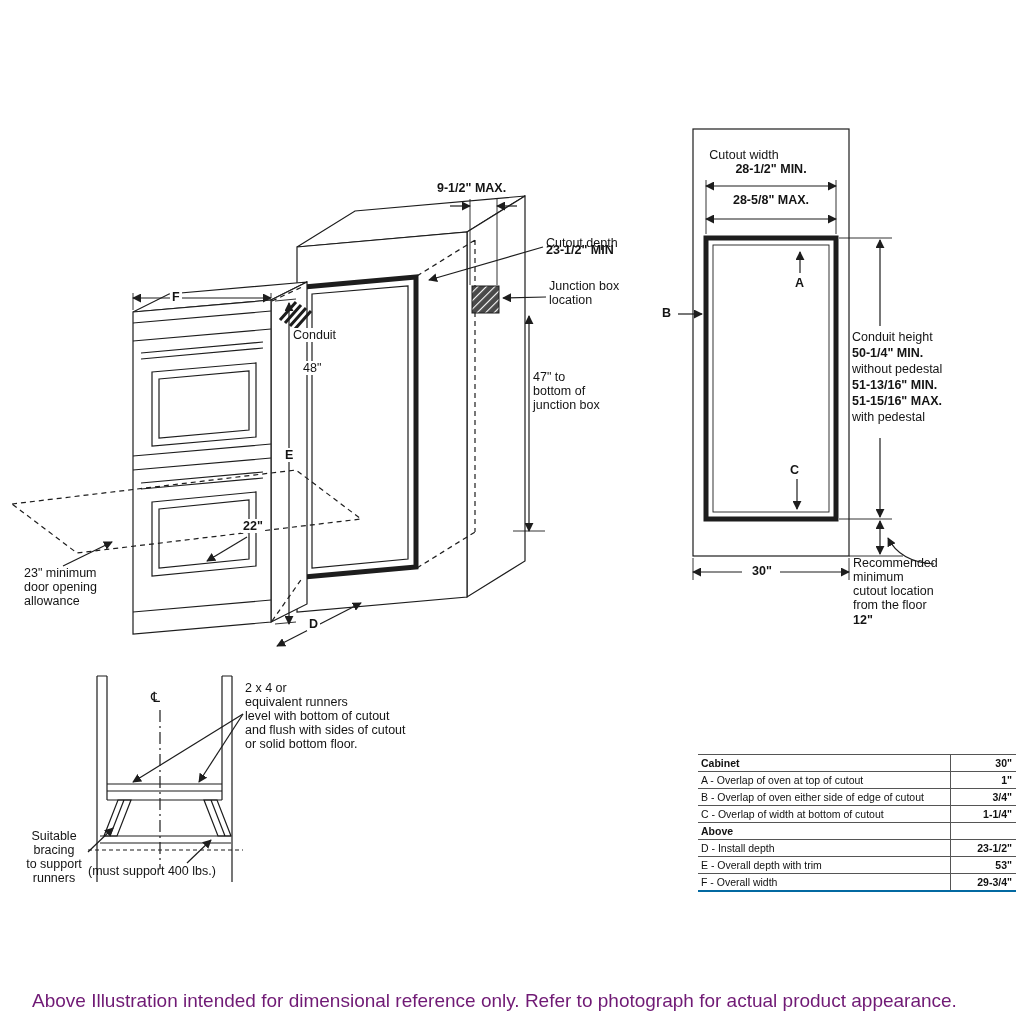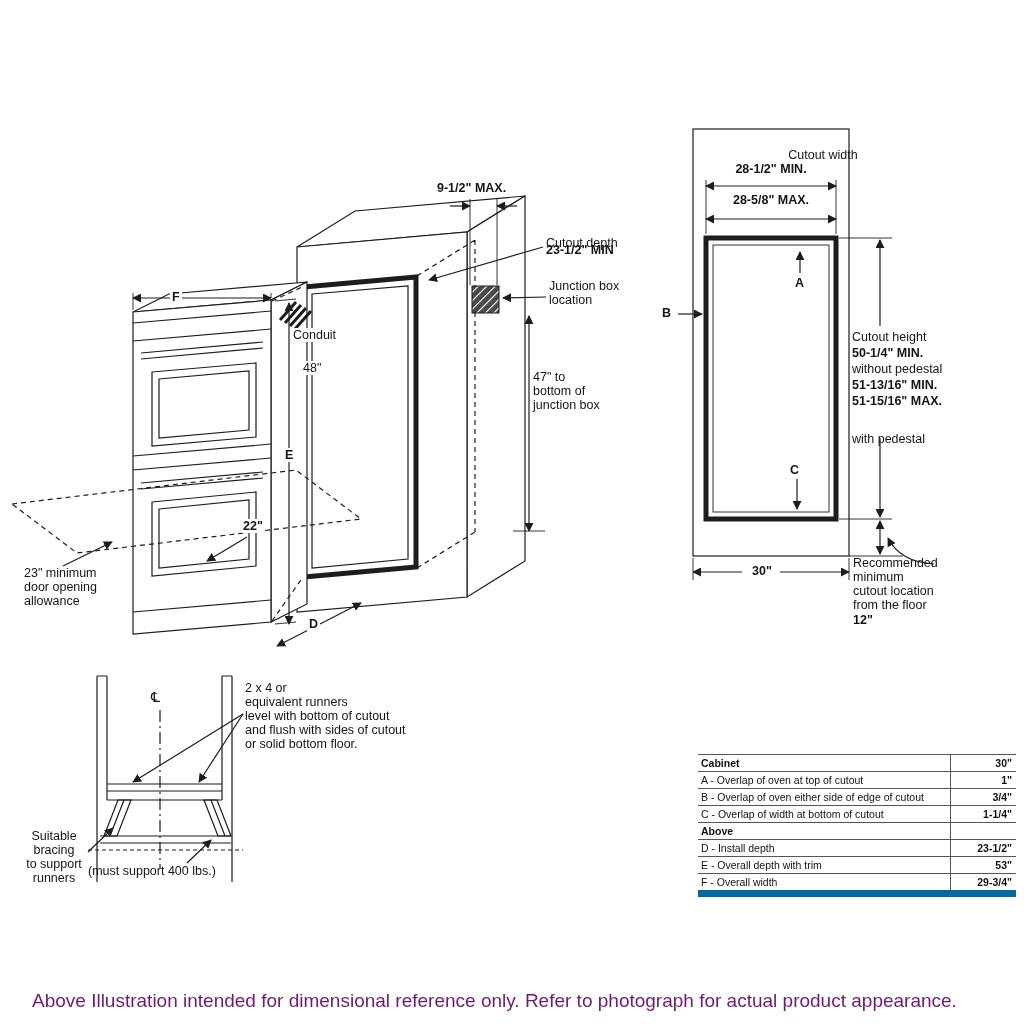--- a/index.html
+++ b/index.html
@@ -14,21 +14,21 @@
   .dash2{stroke-dasharray:4 3;}
   .cl{stroke-dasharray:12 4 2 4;}
   .lbl{position:absolute;font-family:"Liberation Sans",sans-serif;font-size:12.5px;
        line-height:14px;color:#141414;white-space:pre-line;}
   .b{font-weight:bold;}
   .bg{background:#fff;padding:0 2px;}
   .ctr{text-align:center;}
   .spec{position:absolute;left:698px;top:754px;width:318px;border-collapse:collapse;
         font-family:"Liberation Sans",sans-serif;font-size:10.5px;line-height:12px;color:#111;}
   .spec td{border-top:1px solid #555;padding:2px 4px 2px 3px;}
-  .spec tr:last-child td{border-bottom:7px solid #0369a1;}
+  .spec tr:last-child td{border-bottom:2px solid #0369a1;}
   .spec td.val{text-align:right;font-weight:bold;width:58px;border-left:1px solid #555;}
   .spec tr.sec td:first-child{font-weight:bold;}
 </style>
 </head>
 <body>
 
 <div class="canvas">
 
   <svg width="1024" height="1024" viewBox="0 0 1024 1024">
     <defs>
@@ -147,32 +147,32 @@
 level with bottom of cutout
 and flush with sides of cutout
 or solid bottom floor.</div>
   <div class="lbl" style="left:151px;top:690px;font-family:'DejaVu Sans',sans-serif;font-size:14px">℄</div>
   <div class="lbl ctr" style="left:12px;top:829px;width:84px">Suitable
 bracing
 to support
 runners</div>
   <div class="lbl" style="left:88px;top:864px">(must support 400 lbs.)</div>
 
-  <div class="lbl ctr" style="left:733px;top:148px;width:180px">Cutout width</div>
+  <div class="lbl ctr" style="left:654px;top:148px;width:180px">Cutout width</div>
   <div class="lbl ctr b" style="left:693px;top:162px;width:156px">28-1/2" MIN.</div>
   <div class="lbl ctr b" style="left:693px;top:193px;width:156px">28-5/8" MAX.</div>
   <div class="lbl b" style="left:795px;top:276px">A</div>
   <div class="lbl b" style="left:662px;top:306px">B</div>
   <div class="lbl b" style="left:790px;top:463px">C</div>
-  <div class="lbl" style="left:852px;top:330px">Cutout height</div>
+  <div class="lbl" style="left:852px;top:330px">Conduit height</div>
   <div class="lbl b" style="left:852px;top:346px">50-1/4" MIN.</div>
   <div class="lbl" style="left:852px;top:362px">without pedestal</div>
   <div class="lbl b" style="left:852px;top:378px">51-13/16" MIN.</div>
   <div class="lbl b" style="left:852px;top:394px">51-15/16" MAX.</div>
-  <div class="lbl" style="left:852px;top:432px">with pedestal</div>
+  <div class="lbl" style="left:852px;top:410px">with pedestal</div>
   <div class="lbl b bg" style="left:750px;top:564px">30"</div>
   <div class="lbl" style="left:853px;top:556px">Recommended
 minimum
 cutout location
 from the floor</div>
   <div class="lbl b" style="left:853px;top:613px">12"</div>
 
 
   <table class="spec">
     <tbody>

